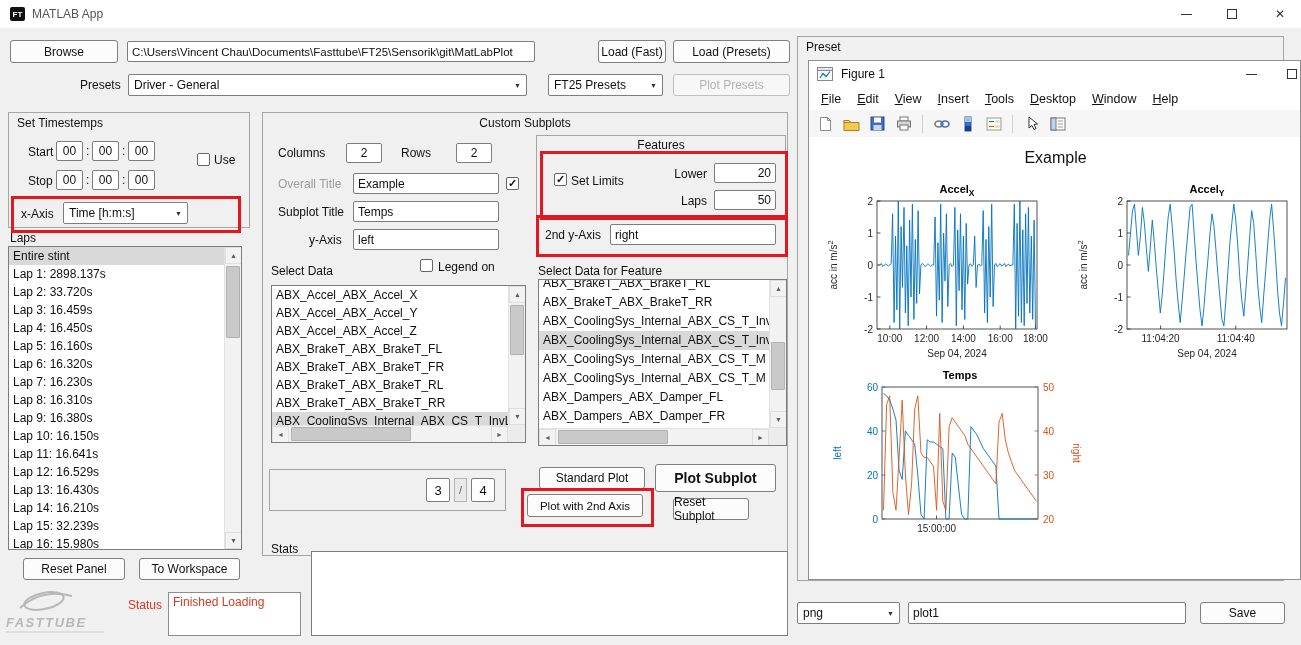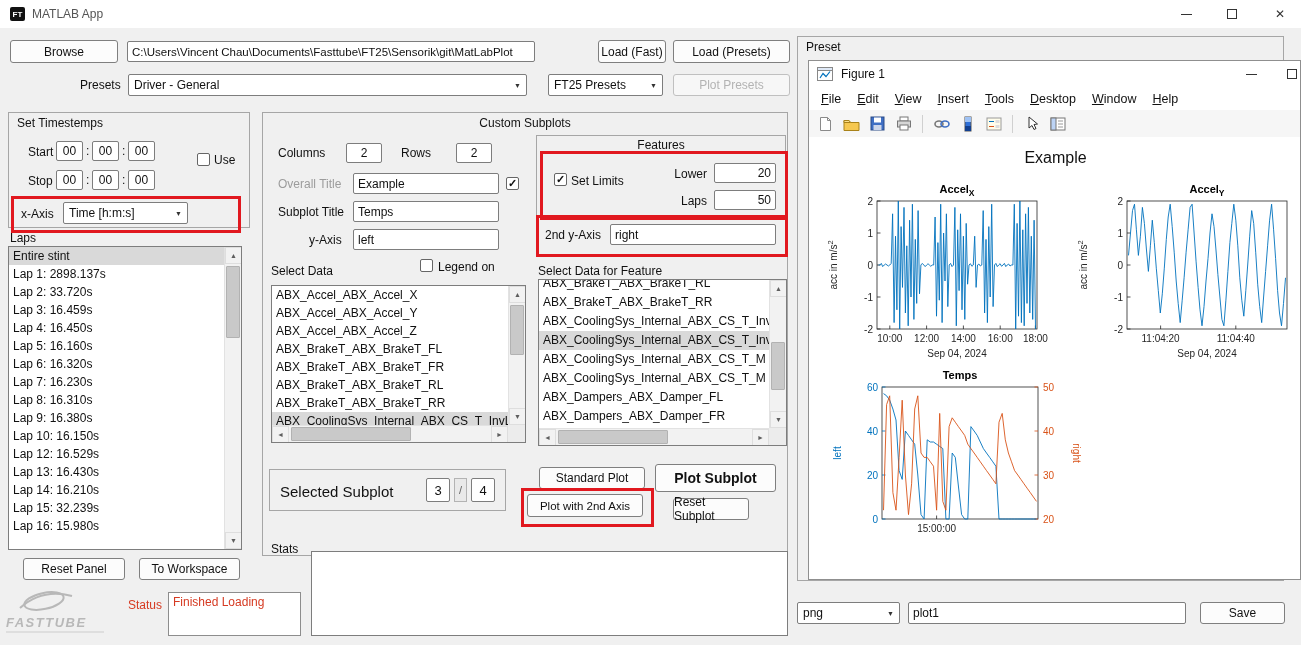--- a/index.html
+++ b/index.html
@@ -141,20 +141,21 @@
         <div class="list-item">Lap 1: 2898.137s</div>
         <div class="list-item">Lap 2: 33.720s</div>
         <div class="list-item">Lap 3: 16.459s</div>
         <div class="list-item">Lap 4: 16.450s</div>
         <div class="list-item">Lap 5: 16.160s</div>
         <div class="list-item">Lap 6: 16.320s</div>
         <div class="list-item">Lap 7: 16.230s</div>
         <div class="list-item">Lap 8: 16.310s</div>
         <div class="list-item">Lap 9: 16.380s</div>
         <div class="list-item">Lap 10: 16.150s</div>
+        <div class="list-item">Lap 11: 16.641s</div>
         <div class="list-item">Lap 12: 16.529s</div>
         <div class="list-item">Lap 13: 16.430s</div>
         <div class="list-item">Lap 14: 16.210s</div>
         <div class="list-item">Lap 15: 32.239s</div>
         <div class="list-item">Lap 16: 15.980s</div>
       </div>
     <div class="sb-v">
       <div class="sb-btn" style="top:0;">▲</div>
       <div class="sb-thumb" style="left:1px;right:1px;top:19px;height:72px;"></div>
       <div class="sb-btn" style="bottom:0;">▼</div>
@@ -253,21 +254,20 @@
       </div>
       <div class="sb-h">
         <div class="sb-btn" style="left:0;">◄</div>
         <div class="sb-thumb" style="top:1px;bottom:1px;left:19px;width:110px;"></div>
         <div class="sb-btn" style="right:0;">►</div>
       </div>
       <div class="sb-corner"></div>
     </div>
 
     <div class="panel" style="left:6px;top:356px;width:237px;height:42px;">
-      <span class="sel-subplot-label" style="position:absolute;left:10px;top:0;height:42px;display:flex;align-items:center;">Selected Subplot</span>
       <input class="field t-center" style="left: 156px; top: 8px; width: 24px; height: 24px; font-size: 13px;" value="3">
       <div class="divider-box" style="left:184px;top:8px;width:13px;height:24px;">/</div>
       <input class="field t-center" style="left: 201px; top: 8px; width: 24px; height: 24px; font-size: 13px;" value="4">
     </div>
 
     <div class="btn" style="left:276px;top:354px;width:106px;height:22px;">Standard Plot</div>
     <div class="btn big" style="left:392px;top:351px;width:121px;height:28px;">Plot Subplot</div>
     <div class="btn small" style="left:264px;top:381px;width:116px;height:23px;">Plot with 2nd Axis</div>
     <div class="btn" style="left:410px;top:385px;width:76px;height:22px;">Reset Subplot</div>
 

